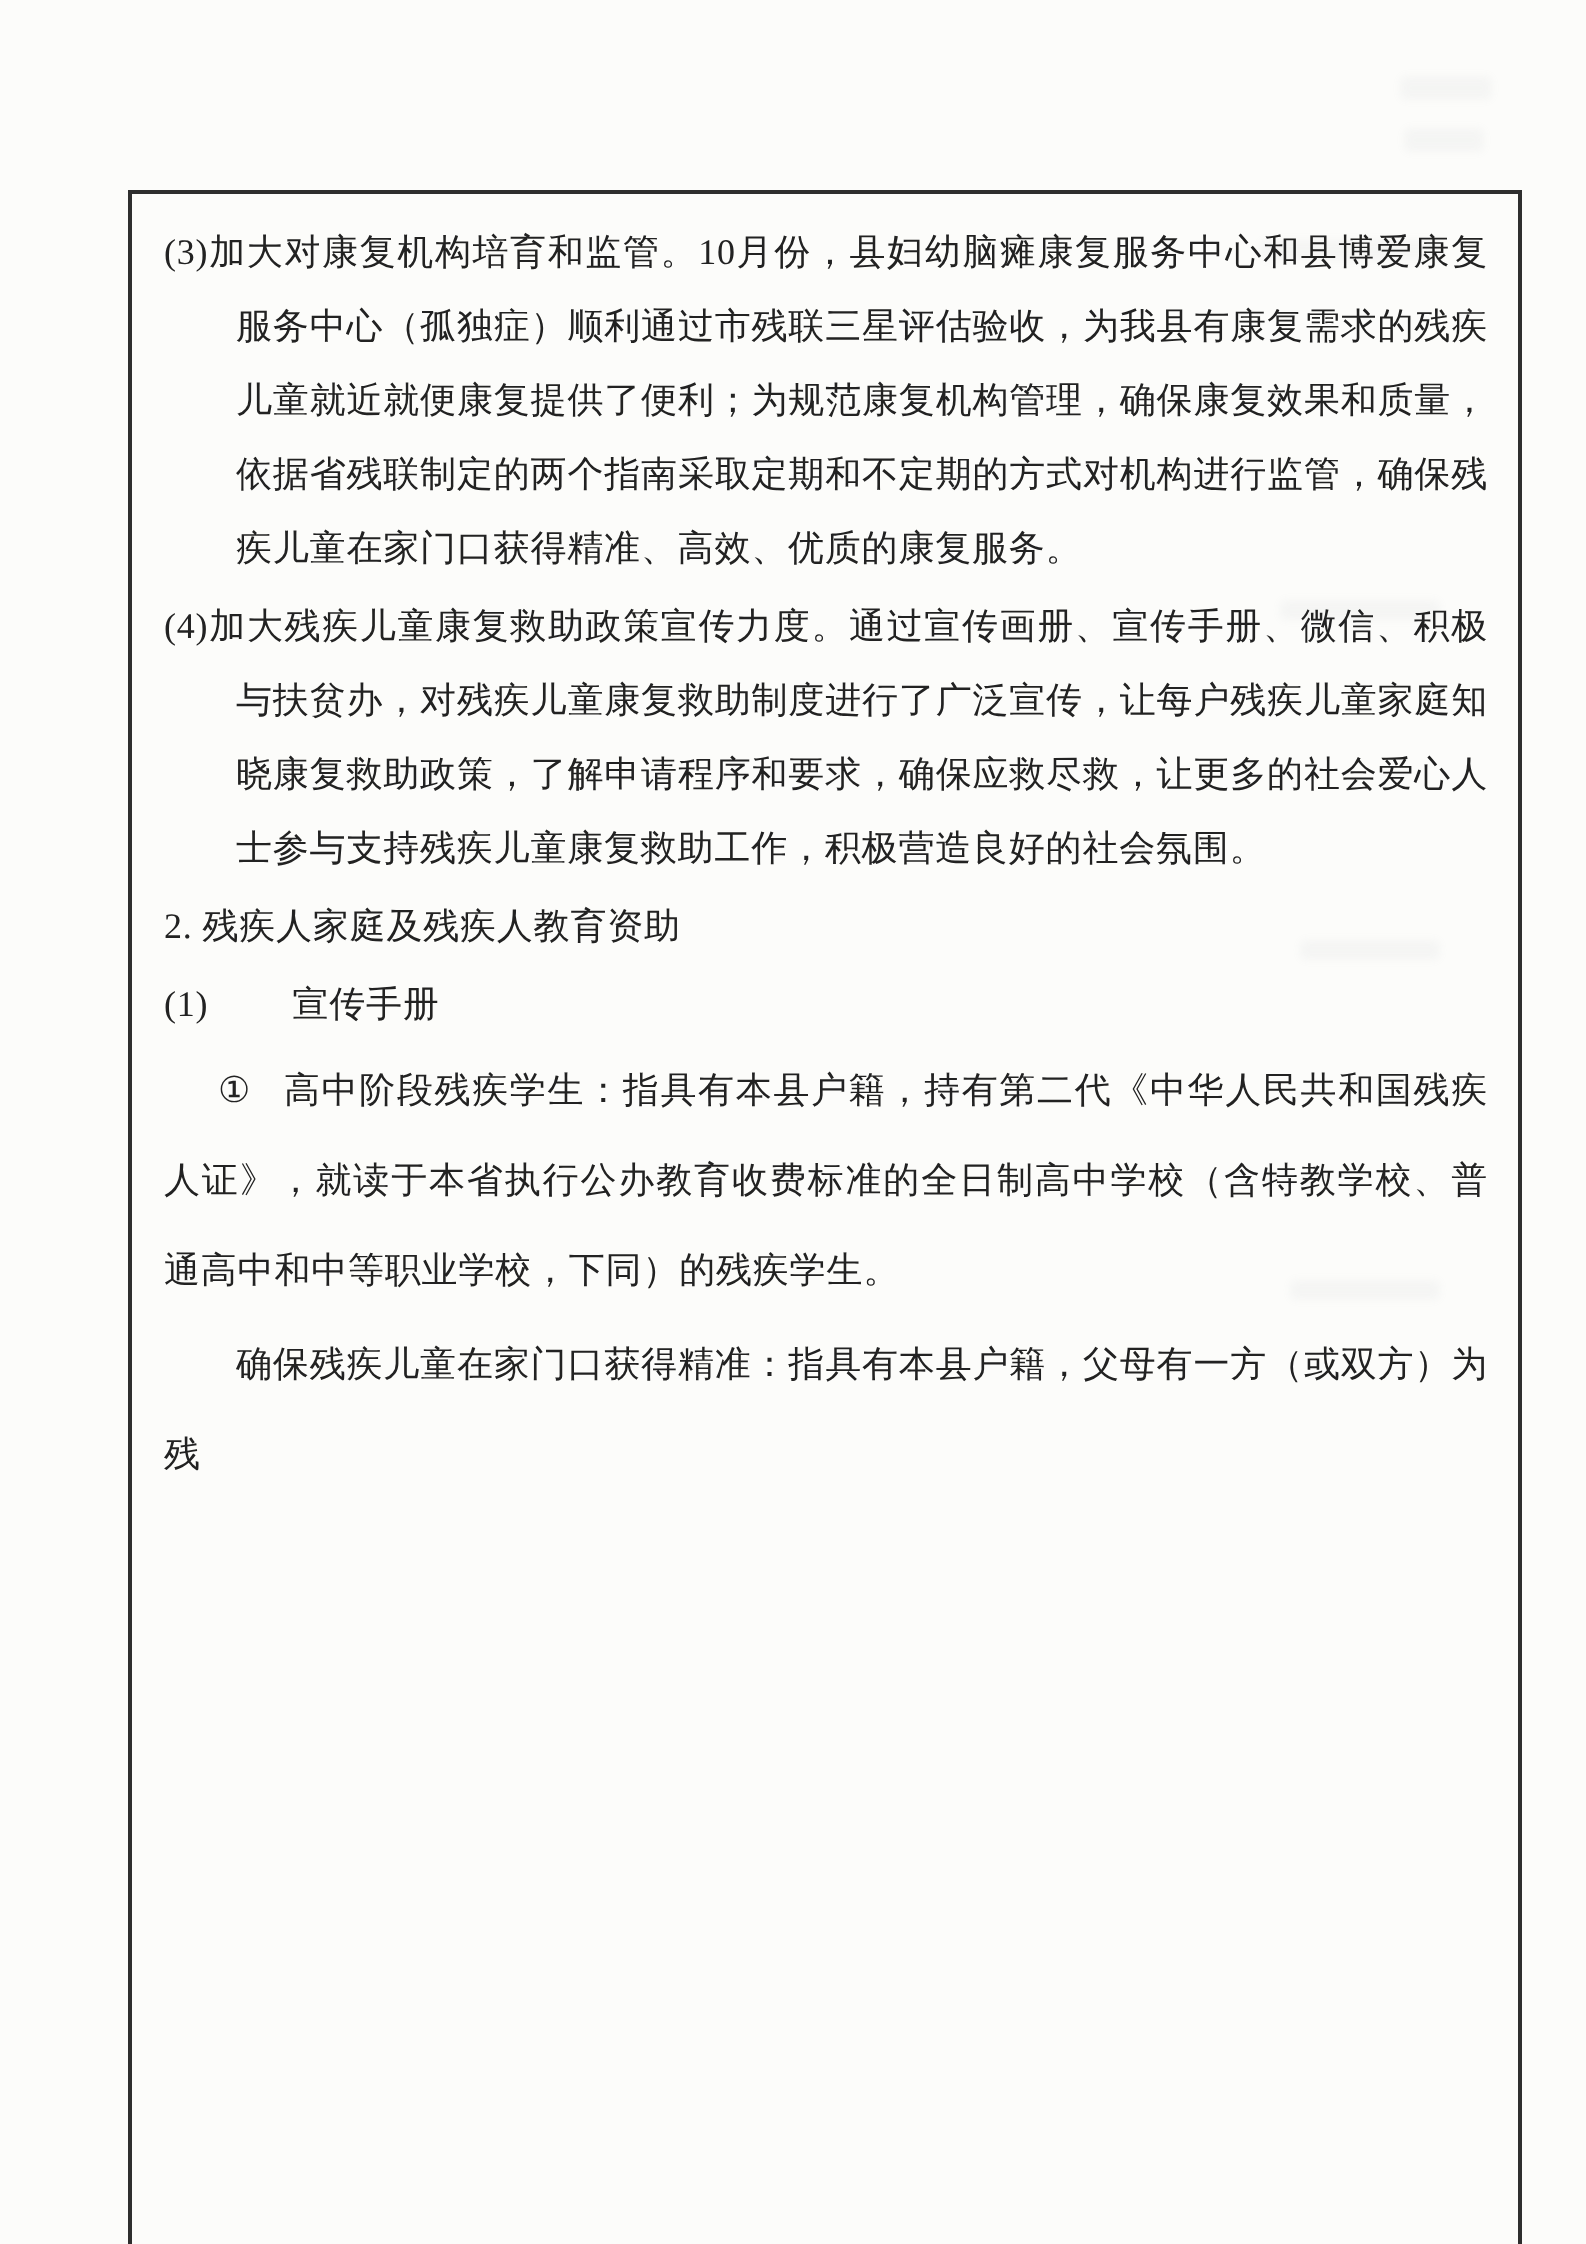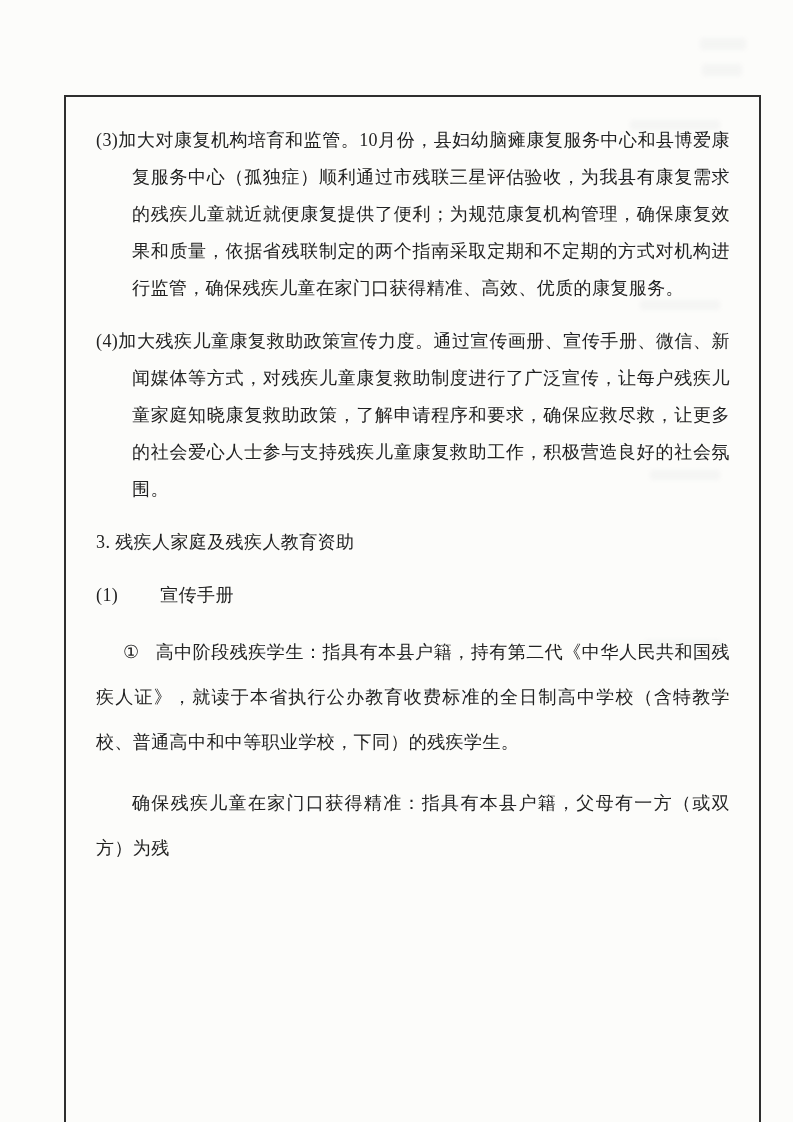--- a/index.html
+++ b/index.html
@@ -31,21 +31,21 @@
     top: 95px;
     width: 697px;
     bottom: 0;
     box-sizing: border-box;
     border-top: 2px solid #2e2e2e;
     border-left: 2px solid #2e2e2e;
     border-right: 2px solid #2e2e2e;
     padding: 9px 13px 0 14px;
   }
   .frame p {
-    margin: 16px;
+    margin: 2px;
     font-size: 18px;
     line-height: 37px;
     letter-spacing: 0.4px;
     text-align: justify;
   }
   .hang {
     padding-left: 36px;
     text-indent: -36px;
   }
   .mt-sm { margin-top: 6px; }
@@ -69,23 +69,23 @@
   <div class="smudge" style="left:702px; top:64px;  width:40px; height:12px;"></div>
   <div class="smudge" style="left:630px; top:120px; width:90px; height:10px;"></div>
   <div class="smudge" style="left:640px; top:300px; width:80px; height:10px;"></div>
   <div class="smudge" style="left:650px; top:470px; width:70px; height:10px;"></div>
   <div class="smudge" style="left:645px; top:640px; width:75px; height:10px;"></div>
 
   <div class="frame">
 
     <p class="hang"><span>(3)</span><span>加大对康复机构培育和监管。10月份，县妇幼脑瘫康复服务中心和县博爱康复服务中心（孤独症）顺利通过市残联三星评估验收，为我县有康复需求的残疾儿童就近就便康复提供了便利；为规范康复机构管理，确保康复效果和质量，依据省残联制定的两个指南采取定期和不定期的方式对机构进行监管，确保残疾儿童在家门口获得精准、高效、优质的康复服务。</span></p>
 
-    <p class="hang mt-md"><span>(4)</span><span>加大残疾儿童康复救助政策宣传力度。通过宣传画册、宣传手册、微信、新闻媒体等方式，对残疾儿童康复救助制度进行了广泛宣传，让每户残疾儿童家庭知晓康复救助政策，了解申请程序和要求，确保应救尽救，让更多的社会爱心人士参与支持残疾儿童康复救助工作，积极营造良好的社会氛围。</span></p>
+    <p class="hang mt-md"><span>(4)</span><span>加大残疾儿童康复救助政策宣传力度。通过宣传画册、宣传手册、微信、积极与扶贫办，对残疾儿童康复救助制度进行了广泛宣传，让每户残疾儿童家庭知晓康复救助政策，了解申请程序和要求，确保应救尽救，让更多的社会爱心人士参与支持残疾儿童康复救助工作，积极营造良好的社会氛围。</span></p>
 
-    <p class="heading mt-lg">3. 残疾人家庭及残疾人教育资助</p>
+    <p class="heading mt-lg">2. 残疾人家庭及残疾人教育资助</p>
 
 
     <p class="sub-line mt-lg"><span class="sub-marker">(1)</span><span>宣传手册</span></p>
 
 
     <p class="circ-para loose mt-sm"><span class="circ-marker">①</span><span>高中阶段残疾学生：指具有本县户籍，持有第二代《中华人民共和国残疾人证》，就读于本省执行公办教育收费标准的全日制高中学校（含特教学校、普通高中和中等职业学校，下同）的残疾学生。</span></p>
 
     <p class="indent2 loose mt-sm">确保残疾儿童在家门口获得精准：指具有本县户籍，父母有一方（或双方）为残</p>
 
   </div>

